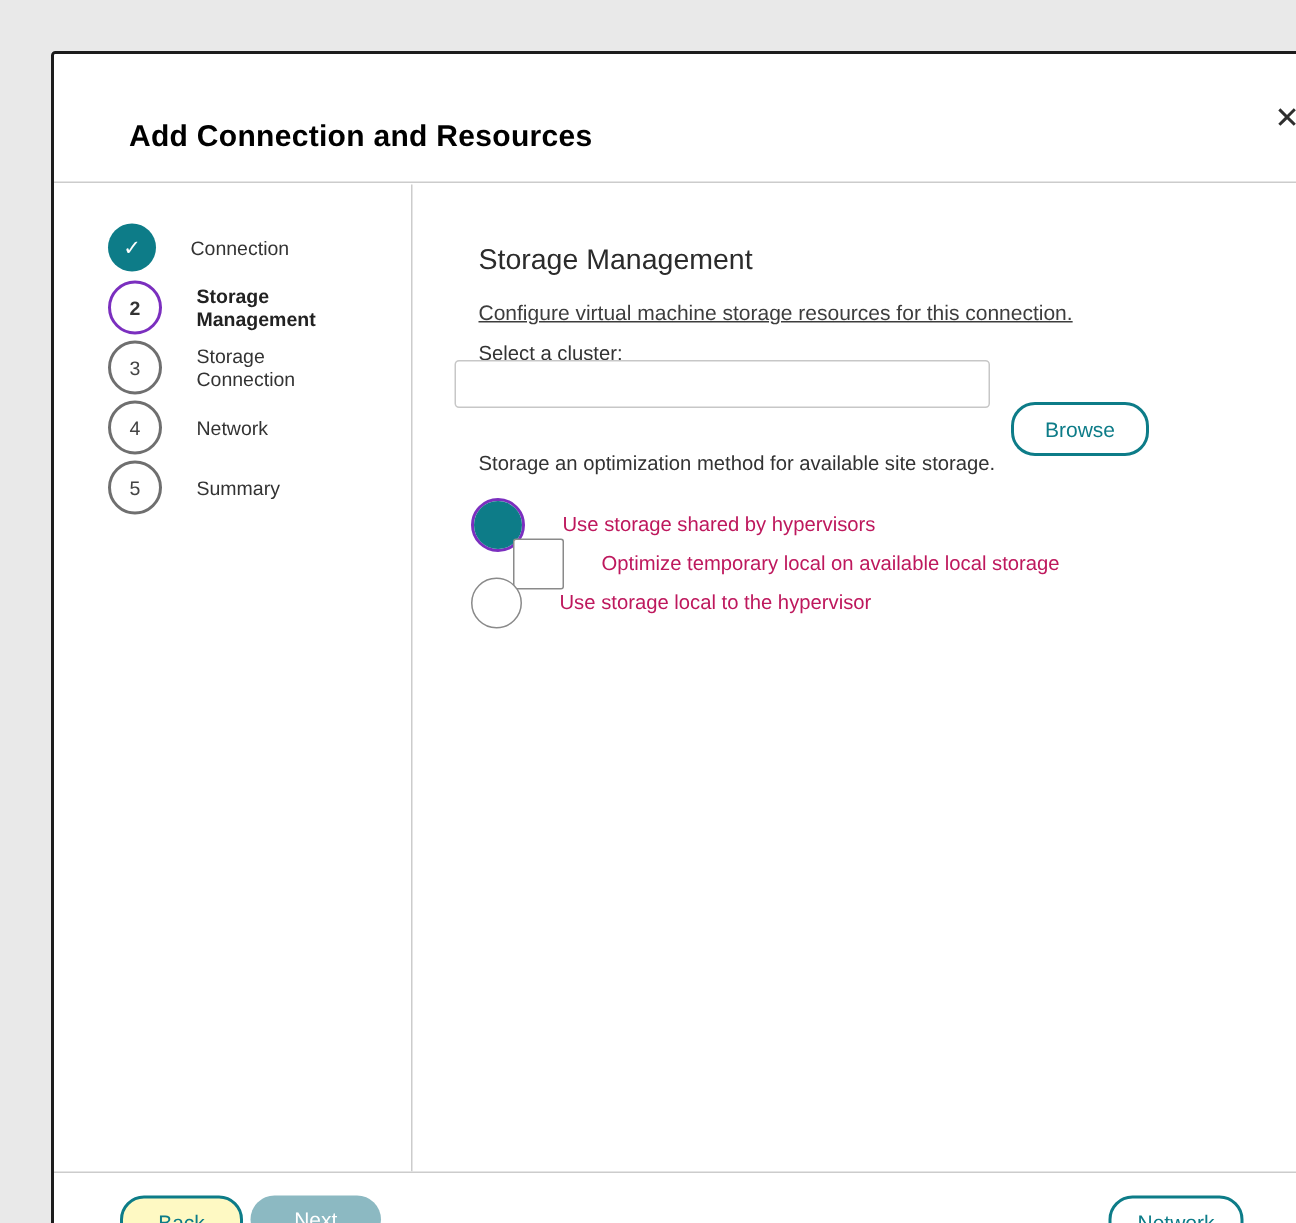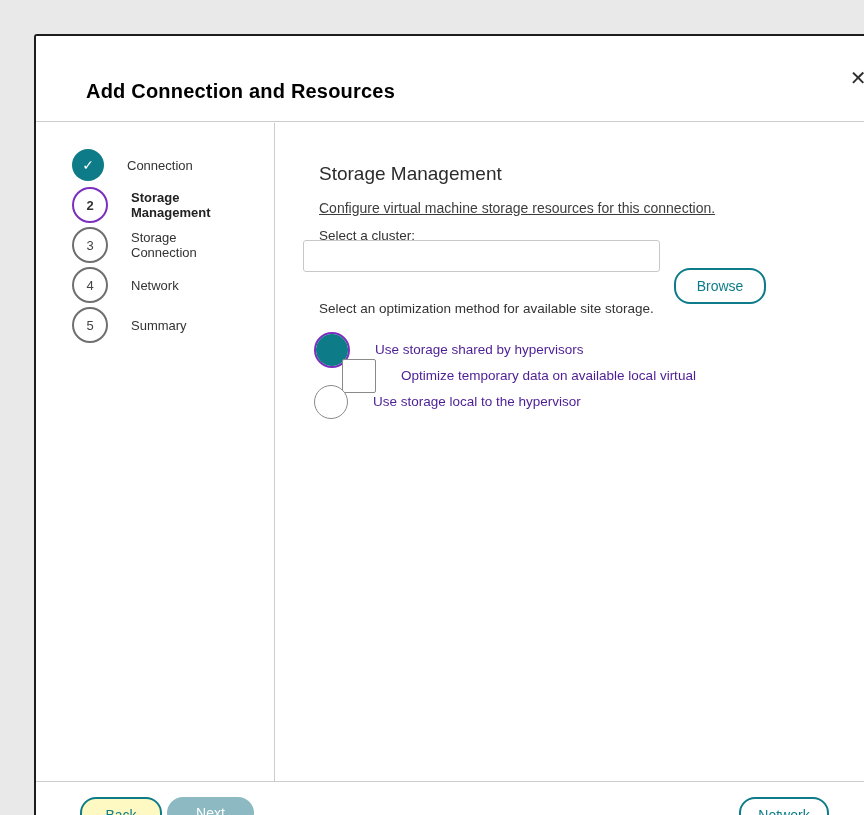--- a/index.html
+++ b/index.html
@@ -31,21 +31,21 @@
   .opt-label { position:absolute; left:27px; top:162px; font-size:13.5px; color:#333; }
   .option-row { position:absolute; display:flex; align-items:center; }
   .row-radio1 { left:22px; top:187px; }
   .row-check  { left:50px; top:213px; }
   .row-radio2 { left:22px; top:239px;text-align:center; }
   .radio-outer { width:17px; height:17px; border-radius:50%; margin-right:9px; flex:0 0 17px; display:flex; align-items:center; justify-content:center; }
   .radio-outer.selected { border:2px solid #7b2fbf; background:#fff; }
   .radio-inner { width:9px; height:9px; border-radius:50%; background:#0d7c88; }
   .radio-outer.unselected { border:1.5px solid #8a8a8a; background:#fff; }
   .checkbox { width:15px; height:15px; border:1.5px solid #8a8a8a; border-radius:2px; background:#fff; margin-right:9px; flex:0 0 15px; }
-  .option-label { font-size:13.5px; color:#4c1d95; }
+  .option-label { font-size:13.5px; color:#be185d; }
   
   .footer { position:absolute; left:0; right:0; bottom:0; height:62px; border-top:1px solid #cccccc; background:#fff; }
   .pill-btn { position:absolute; top:15px; height:31px; border-radius:16px; font-size:14px; font-family:"Liberation Sans", sans-serif; cursor:pointer; display:flex; align-items:center; justify-content:center; }
   .back-btn { left:44px; width:82px; background:#fef9c3; border:2px solid #0d7c88; color:#0d7c88; }
   .next-btn { left:131px; width:87px; background:#8cb9c2; border:none; color:#ffffff; font-weight:normal; }
   .cancel-btn { right:63px; width:90px; background:#fff; border:2px solid #0d7c88; color:#0d7c88; }
 </style>
 </head>
 <body>
 
@@ -80,32 +80,32 @@
   </div>
 
   <div class="main">
     <div class="main-title">Storage Management</div>
     <div class="main-desc">Configure virtual machine storage resources for this connection.</div>
 
     <div class="cluster-label">Select a cluster:</div>
     <input class="cluster-input" type="text" value="" style="">
     <button class="browse-btn">Browse</button>
 
-    <div class="opt-label">Select an optimization method for available site storage.</div>
+    <div class="opt-label">Storage an optimization method for available site storage.</div>
 
     <div class="option-row row-radio1">
       <div class="radio-outer selected">
         <div class="radio-inner"></div>
       </div>
       <div class="option-label">Use storage shared by hypervisors</div>
     </div>
 
     <div class="option-row row-check">
       <div class="checkbox"></div>
-      <div class="option-label">Optimize temporary data on available local virtual</div>
+      <div class="option-label">Optimize temporary local on available local storage</div>
     </div>
 
     <div class="option-row row-radio2">
       <div class="radio-outer unselected"></div>
       <div class="option-label">Use storage local to the hypervisor</div>
     </div>
   </div>
 
   <div class="footer">
     <button class="pill-btn back-btn">Back</button>

